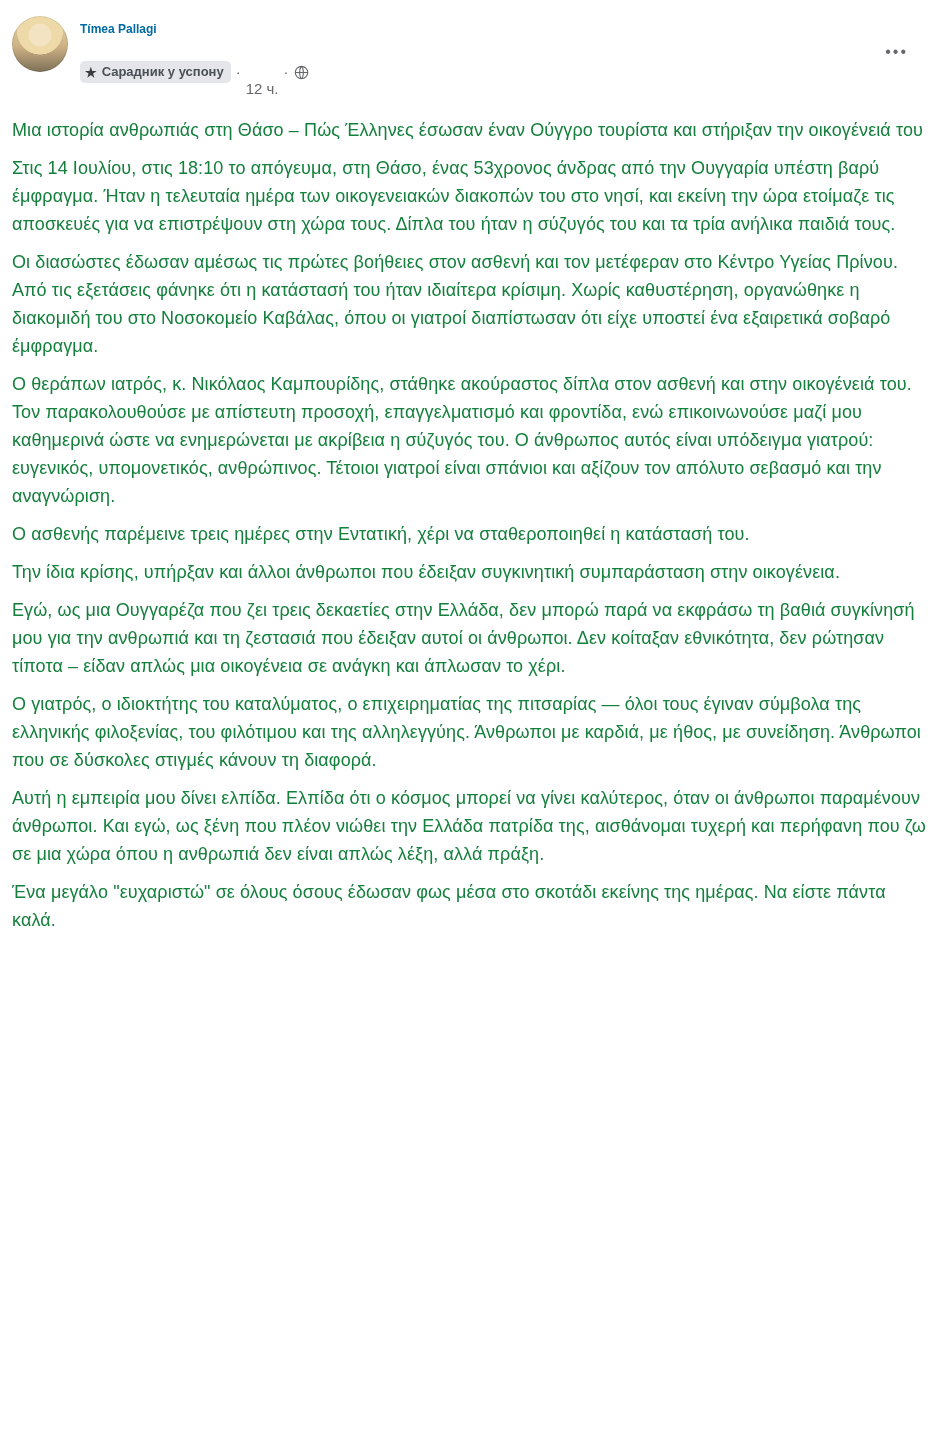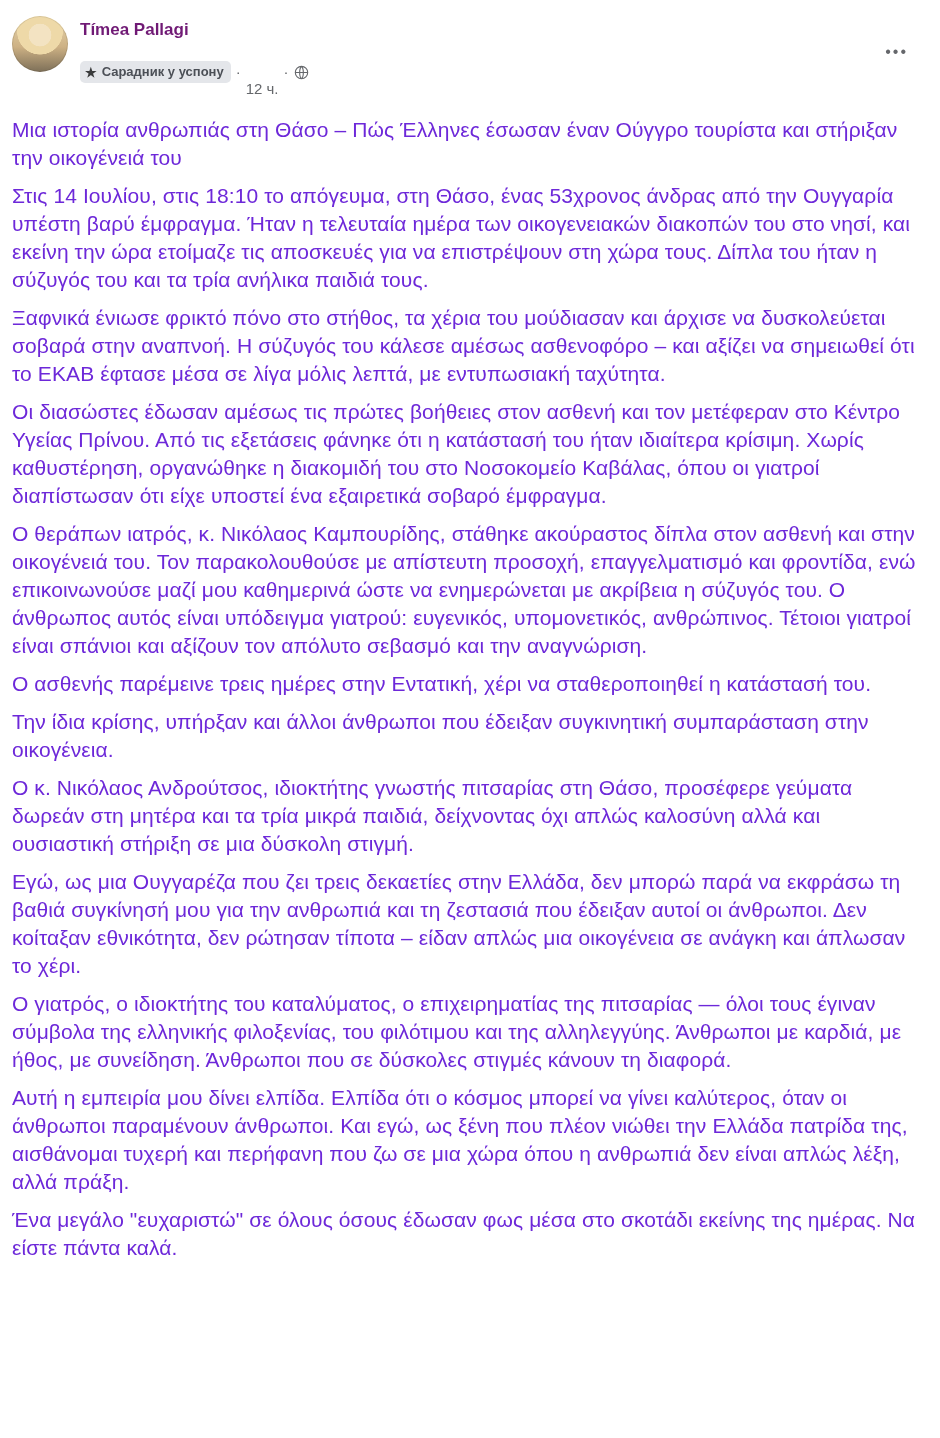--- a/index.html
+++ b/index.html
@@ -33,23 +33,23 @@
       radial-gradient(circle at 50% 34%, #f3e3c2 0 24%, rgba(0,0,0,0) 25%),
       radial-gradient(circle at 50% 28%, #eed9a8 0 46%, rgba(0,0,0,0) 47%),
       linear-gradient(180deg, #e8d7ae 0%, #cdb184 55%, #7d6f58 100%);
     box-shadow: inset 0 0 0 1px rgba(0,0,0,0.1);
   }
   .header-text {
     margin-left: 12px;
     padding-top: 3px;
   }
   .author-name {
-    font-size: 17px;
+    font-size: 12px;
     font-weight: 700;
-    color: #701a75;
+    color: #0369a1;
     line-height: 21px;
     cursor: pointer;
   }
   .meta-line {
     display: flex;
     align-items: center;
     gap: 5px;
     margin-top: 6px;
     color: #65676b;
     font-size: 15px;
@@ -96,23 +96,23 @@
     cursor: pointer;
     padding: 6px;
     border-radius: 50%;
   }
   
   .post-body {
     padding: 0 0 0 0;
   }
   .post-body p {
     margin: 0 0 10px 0;
-    font-size: 21px;
+    font-size: 18px;
     line-height: 28px;
-    color: #6d28d9;
+    color: #15803d;
     letter-spacing: 0.1px;
   }
 </style>
 </head>
 <body>
 
 <div class="page">
 
   <div class="post-header">
     <div class="avatar"></div>
@@ -140,25 +140,23 @@
         </span>
       </div>
     </div>
 
     <button class="more-options">•••</button>
   </div>
 
   <div class="post-body">
       <p>Μια ιστορία ανθρωπιάς στη Θάσο – Πώς Έλληνες έσωσαν έναν Ούγγρο τουρίστα και στήριξαν την οικογένειά του</p>
       <p>Στις 14 Ιουλίου, στις 18:10 το απόγευμα, στη Θάσο, ένας 53χρονος άνδρας από την Ουγγαρία υπέστη βαρύ έμφραγμα. Ήταν η τελευταία ημέρα των οικογενειακών διακοπών του στο νησί, και εκείνη την ώρα ετοίμαζε τις αποσκευές για να επιστρέψουν στη χώρα τους. Δίπλα του ήταν η σύζυγός του και τα τρία ανήλικα παιδιά τους.</p>
-      <p>Ξαφνικά ένιωσε φρικτό πόνο στο στήθος, τα χέρια του μούδιασαν και άρχισε να δυσκολεύεται σοβαρά στην αναπνοή. Η σύζυγός του κάλεσε αμέσως ασθενοφόρο – και αξίζει να σημειωθεί ότι το ΕΚΑΒ έφτασε μέσα σε λίγα μόλις λεπτά, με εντυπωσιακή ταχύτητα.</p>
       <p>Οι διασώστες έδωσαν αμέσως τις πρώτες βοήθειες στον ασθενή και τον μετέφεραν στο Κέντρο Υγείας Πρίνου. Από τις εξετάσεις φάνηκε ότι η κατάστασή του ήταν ιδιαίτερα κρίσιμη. Χωρίς καθυστέρηση, οργανώθηκε η διακομιδή του στο Νοσοκομείο Καβάλας, όπου οι γιατροί διαπίστωσαν ότι είχε υποστεί ένα εξαιρετικά σοβαρό έμφραγμα.</p>
       <p>Ο θεράπων ιατρός, κ. Νικόλαος Καμπουρίδης, στάθηκε ακούραστος δίπλα στον ασθενή και στην οικογένειά του. Τον παρακολουθούσε με απίστευτη προσοχή, επαγγελματισμό και φροντίδα, ενώ επικοινωνούσε μαζί μου καθημερινά ώστε να ενημερώνεται με ακρίβεια η σύζυγός του. Ο άνθρωπος αυτός είναι υπόδειγμα γιατρού: ευγενικός, υπομονετικός, ανθρώπινος. Τέτοιοι γιατροί είναι σπάνιοι και αξίζουν τον απόλυτο σεβασμό και την αναγνώριση.</p>
       <p>Ο ασθενής παρέμεινε τρεις ημέρες στην Εντατική, χέρι να σταθεροποιηθεί η κατάστασή του.</p>
       <p>Την ίδια κρίσης, υπήρξαν και άλλοι άνθρωποι που έδειξαν συγκινητική συμπαράσταση στην οικογένεια.</p>
-      <p>Ο κ. Νικόλαος Ανδρούτσος, ιδιοκτήτης γνωστής πιτσαρίας στη Θάσο, προσέφερε γεύματα δωρεάν στη μητέρα και τα τρία μικρά παιδιά, δείχνοντας όχι απλώς καλοσύνη αλλά και ουσιαστική στήριξη σε μια δύσκολη στιγμή.</p>
       <p>Εγώ, ως μια Ουγγαρέζα που ζει τρεις δεκαετίες στην Ελλάδα, δεν μπορώ παρά να εκφράσω τη βαθιά συγκίνησή μου για την ανθρωπιά και τη ζεστασιά που έδειξαν αυτοί οι άνθρωποι. Δεν κοίταξαν εθνικότητα, δεν ρώτησαν τίποτα – είδαν απλώς μια οικογένεια σε ανάγκη και άπλωσαν το χέρι.</p>
       <p>Ο γιατρός, ο ιδιοκτήτης του καταλύματος, ο επιχειρηματίας της πιτσαρίας — όλοι τους έγιναν σύμβολα της ελληνικής φιλοξενίας, του φιλότιμου και της αλληλεγγύης. Άνθρωποι με καρδιά, με ήθος, με συνείδηση. Άνθρωποι που σε δύσκολες στιγμές κάνουν τη διαφορά.</p>
       <p>Αυτή η εμπειρία μου δίνει ελπίδα. Ελπίδα ότι ο κόσμος μπορεί να γίνει καλύτερος, όταν οι άνθρωποι παραμένουν άνθρωποι. Και εγώ, ως ξένη που πλέον νιώθει την Ελλάδα πατρίδα της, αισθάνομαι τυχερή και περήφανη που ζω σε μια χώρα όπου η ανθρωπιά δεν είναι απλώς λέξη, αλλά πράξη.</p>
       <p>Ένα μεγάλο "ευχαριστώ" σε όλους όσους έδωσαν φως μέσα στο σκοτάδι εκείνης της ημέρας. Να είστε πάντα καλά.</p>
     </div>
 
 </div>
 
 </body></html>

